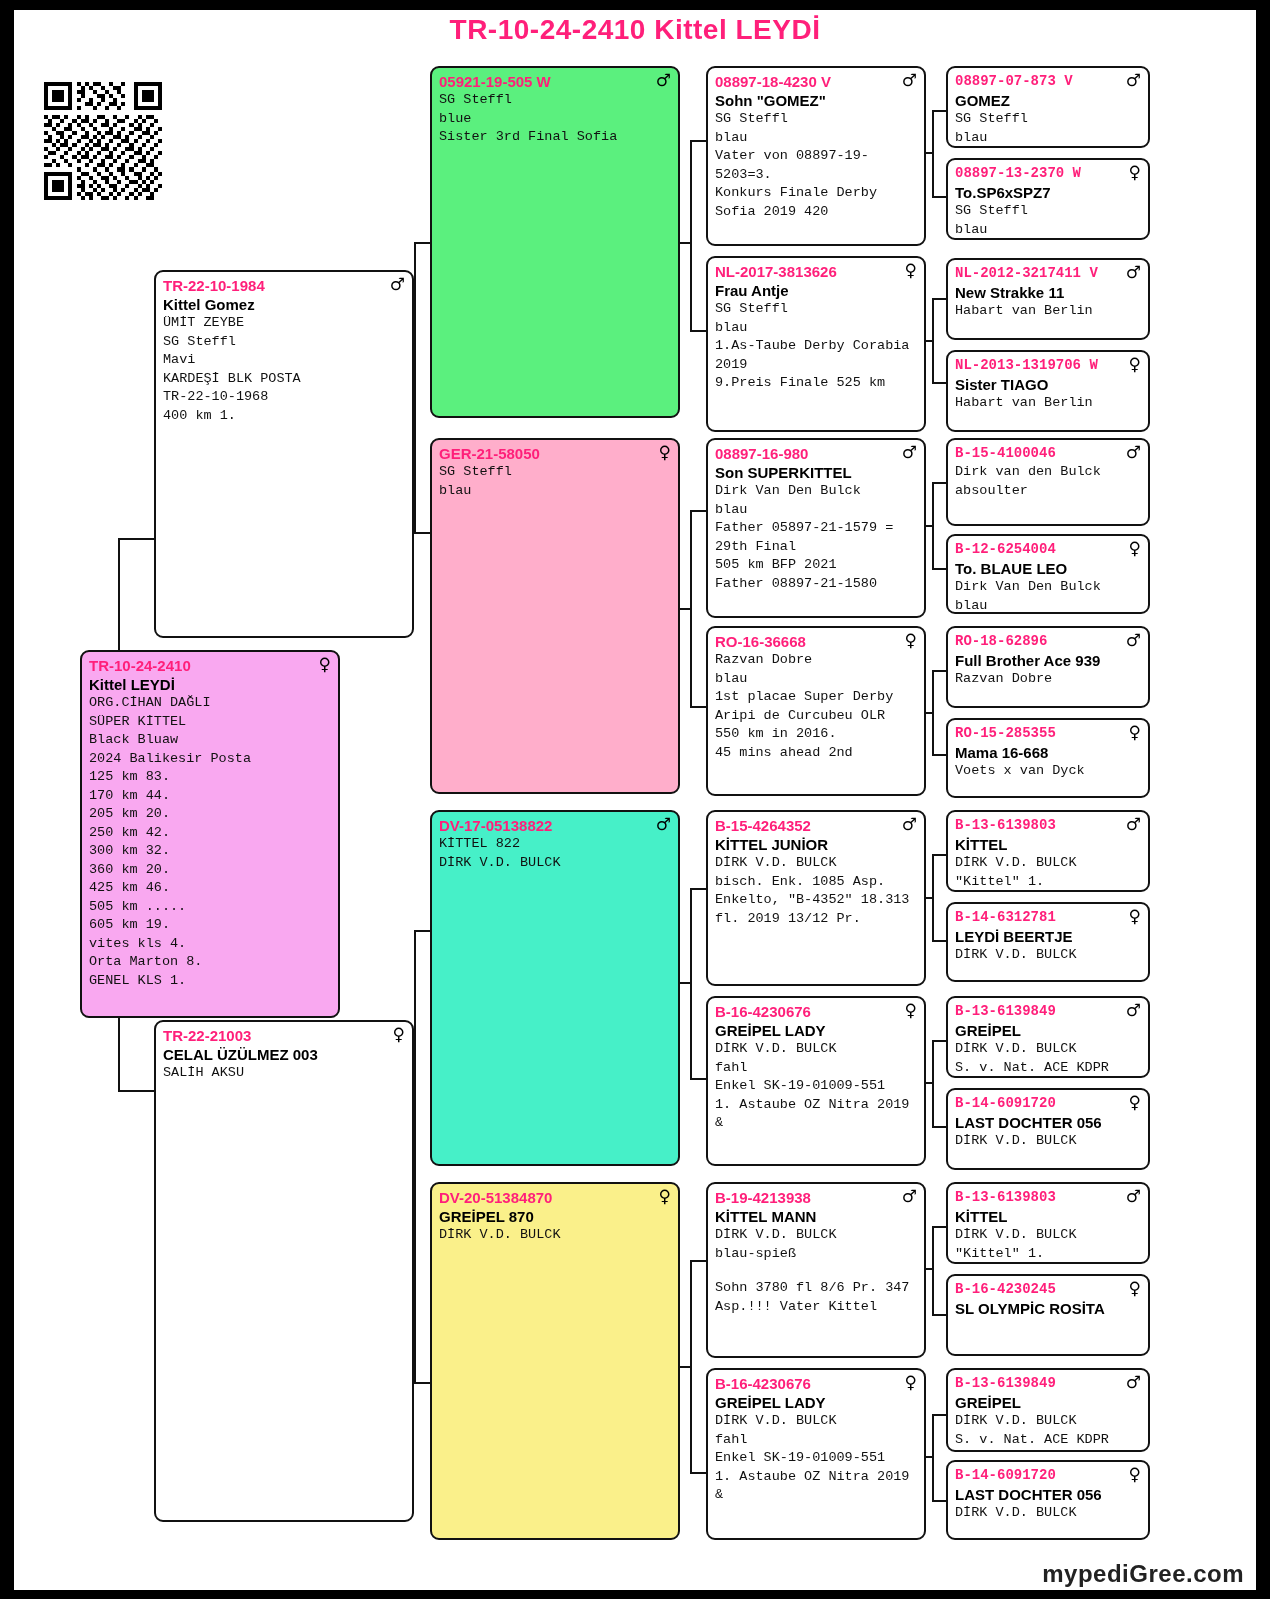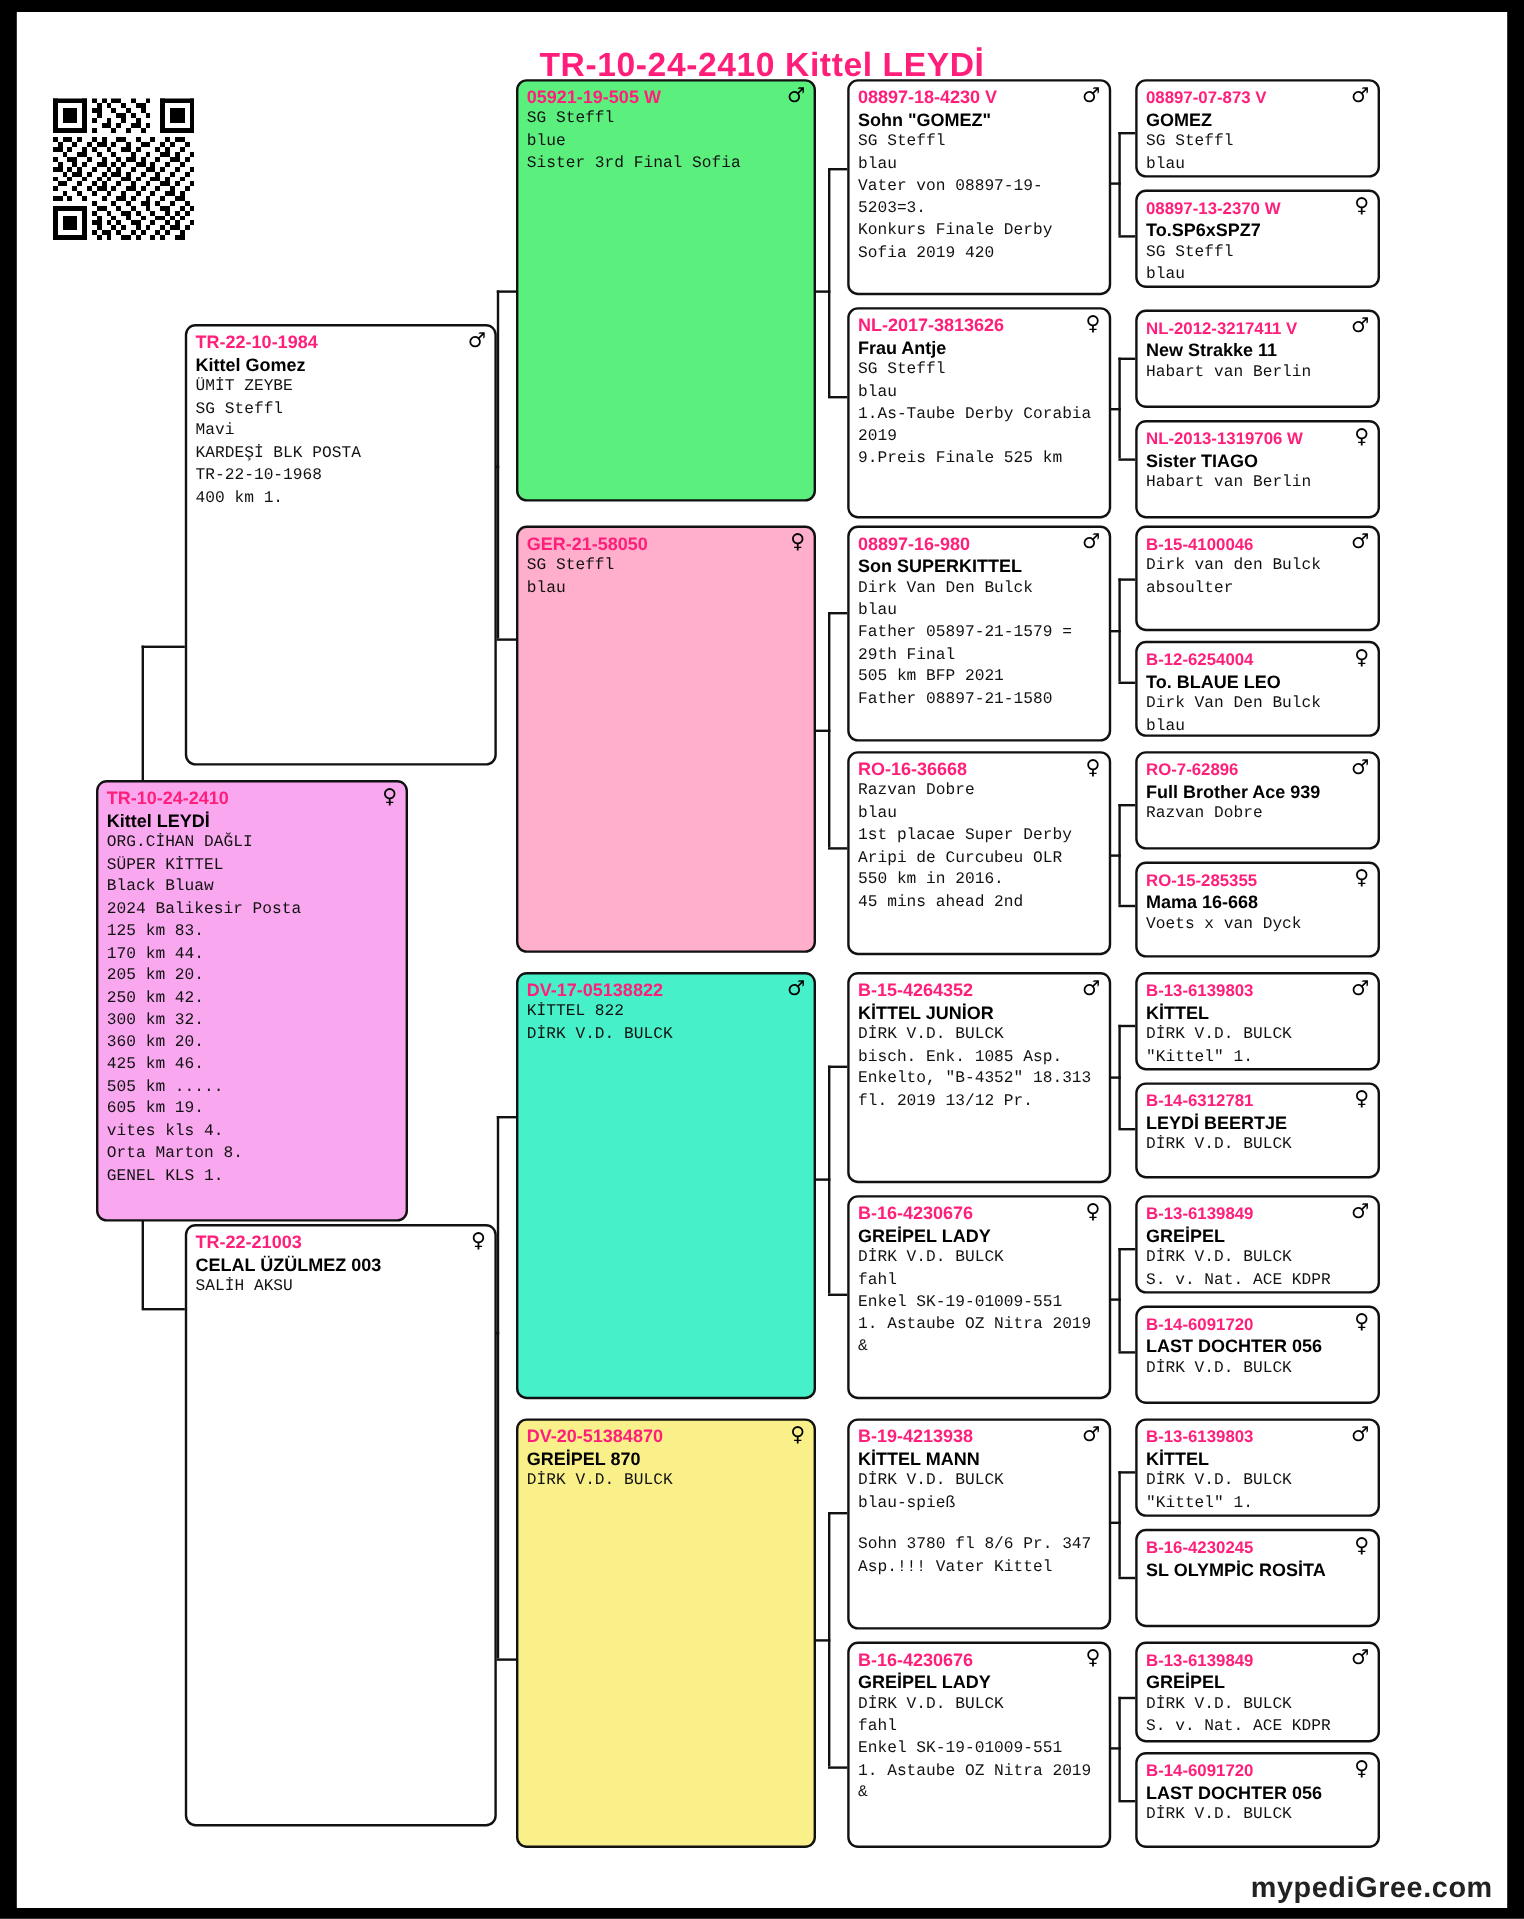--- a/index.html
+++ b/index.html
@@ -9,21 +9,21 @@
     font-family:"DejaVu Sans Mono", monospace;
     position:relative;
     overflow:hidden;
   }
   .page{
     position:absolute;left:14px;top:10px;width:1242px;height:1580px;
     background:#fff;
     overflow:hidden;
   }
   .title{
-    position:absolute;left:0;top:28px;width:100%;
+    position:absolute;left:0;top:4px;width:100%;
     text-align:center;
     color:#ff1f7a;
     font-family:"Liberation Sans", sans-serif;
     font-weight:bold;font-size:28px;
     letter-spacing:0.5px;
   }
   .qr{
     position:absolute;left:30px;top:72px;width:118px;height:118px;
   }
   .qr svg{display:block;}
@@ -44,21 +44,21 @@
     padding:4px 7px 3px 7px;
   }
   .ring{
     color:#ff1f7a;
     font-family:"Liberation Sans", sans-serif;
     font-weight:bold;
     font-size:15px;
     line-height:19px;
     padding-right:18px;
   }
-  .ring.small{font-size:14px;}
+  .ring.small{font-size:14px;font-family:Liberation Mono, monospace;}
   .name{
     font-family:"Liberation Sans", sans-serif;
     font-weight:bold;
     font-size:15px;
     line-height:19px;
     color:#000;
   }
   .lines{
     font-family:Liberation Mono, monospace;
     font-size:13.5px;
@@ -590,21 +590,21 @@
   </div>
   <div class="card c-white" style="left:932px;top:524px;width:204px;height:80px;">
     <span class="sex">♀</span>
     <div class="ring small">B-12-6254004</div>
     <div class="name">To. BLAUE LEO</div>
     <div class="lines">Dirk Van Den Bulck
 blau</div>
   </div>
   <div class="card c-white" style="left:932px;top:616px;width:204px;height:82px;">
     <span class="sex">♂</span>
-    <div class="ring small">RO-7-62896</div>
+    <div class="ring small">RO-18-62896</div>
     <div class="name">Full Brother Ace 939</div>
     <div class="lines">Razvan Dobre</div>
   </div>
   <div class="card c-white" style="left:932px;top:708px;width:204px;height:80px;">
     <span class="sex">♀</span>
     <div class="ring small">RO-15-285355</div>
     <div class="name">Mama 16-668</div>
     <div class="lines">Voets x van Dyck</div>
   </div>
   <div class="card c-white" style="left:932px;top:800px;width:204px;height:82px;">

